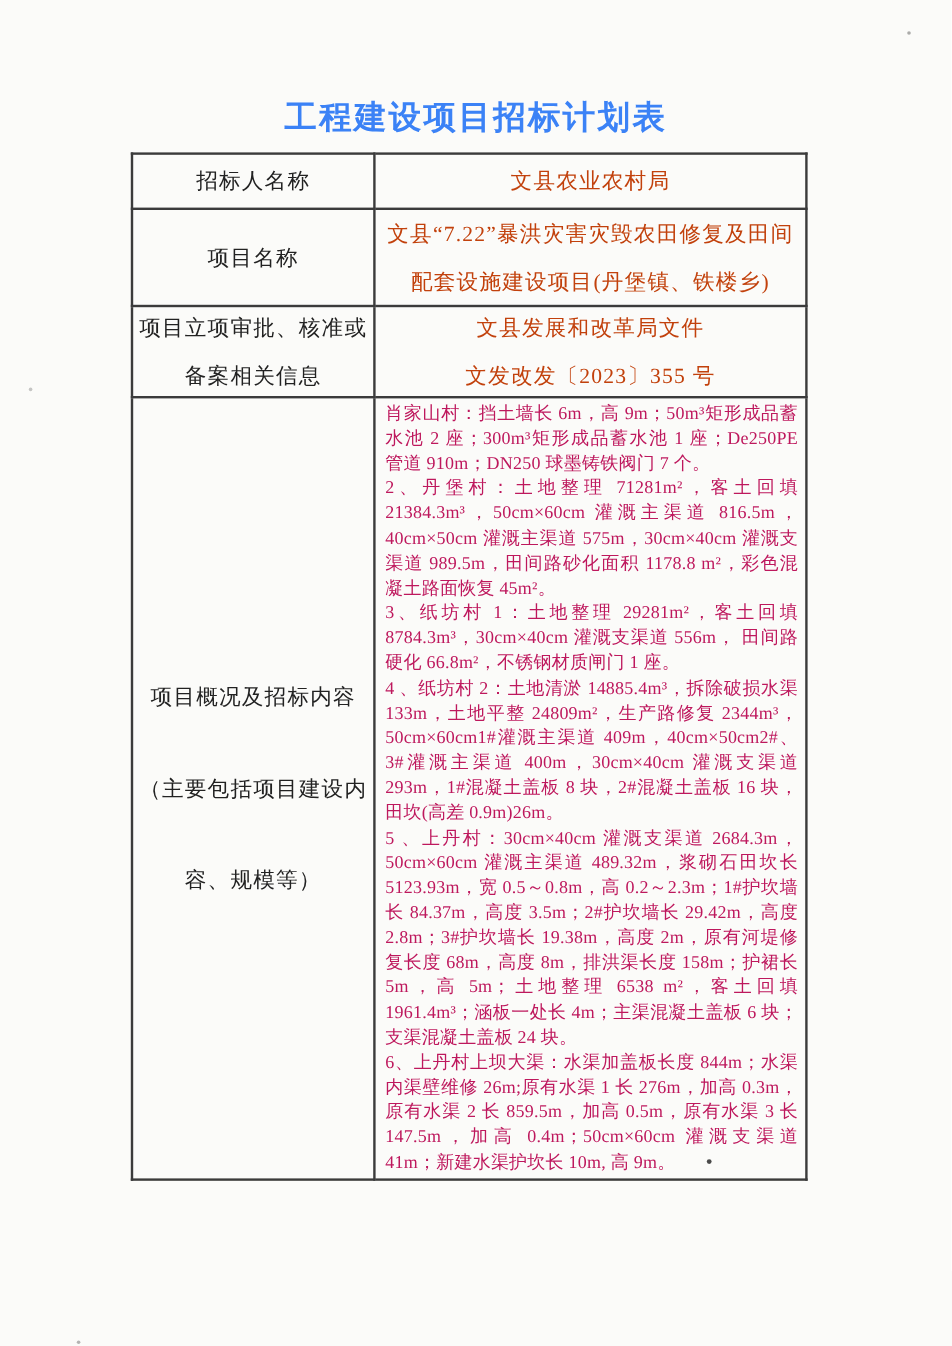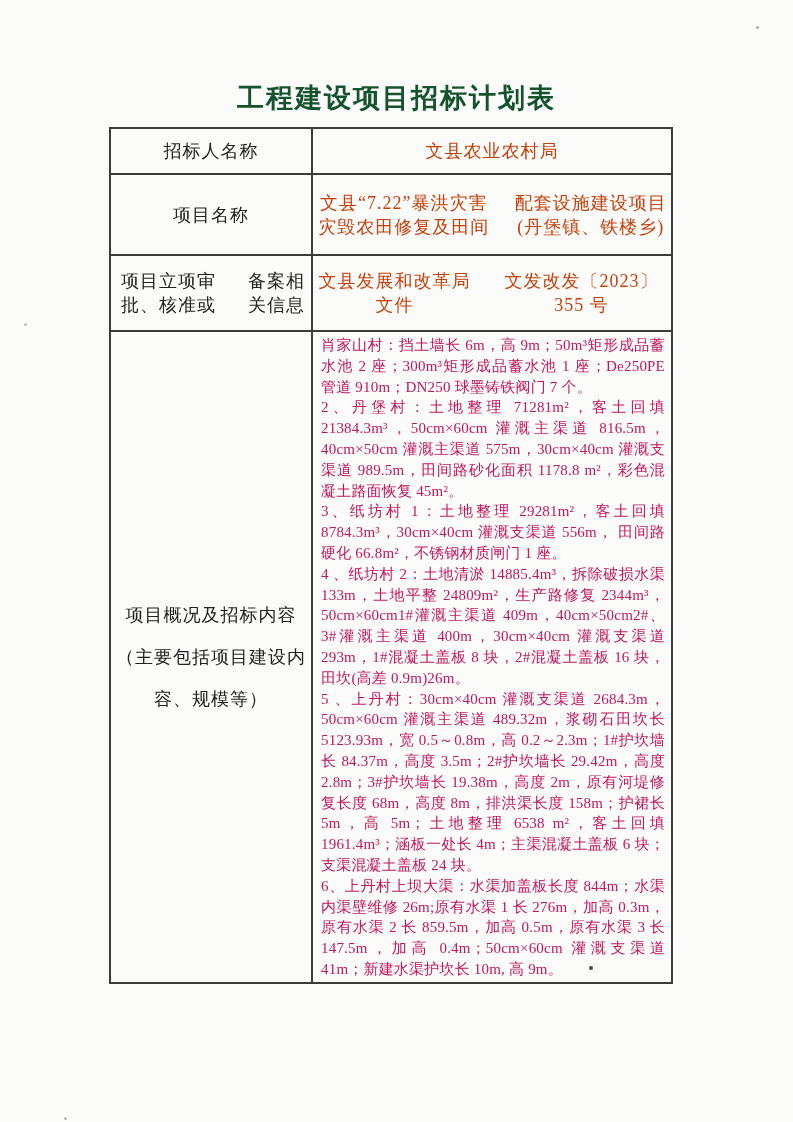--- a/index.html
+++ b/index.html
@@ -11,21 +11,21 @@
     color:#1f1f1f;
     overflow:hidden;
   }
   .doc-title{
     position:absolute;
     top:80px;left:0;width:100%;
     text-align:center;
     font-size:27px;
     font-weight:bold;
     letter-spacing:2px;
-    color:#14532d;
+    color:#3b82f6;
   }
   table.plan{
     position:absolute;
     left:109px;top:127px;
     width:564px;
     border-collapse:collapse;
     table-layout:fixed;
   }
   table.plan td{
     border:2px solid #3b3b3b;
@@ -45,29 +45,29 @@
     letter-spacing:1px;
     color:#c2410c;
   }
   tr.r1{height:46px;}
   tr.r2{height:81px;}
   tr.r3{height:49px;}
   tr.r4{height:76px;}
   tr.r5{height:566px;}
   tr.r6{height:49px;}
   .two-line{
-    display:flex;flex-direction:row;
+    display:flex;flex-direction:column;
     justify-content:center;
     gap:16px;
     line-height:24px;
   }
   .three-line{
     display:flex;flex-direction:column;
     justify-content:center;
-    gap:18px;
+    gap:52px;
     line-height:24px;
   }
   td.overview-cell{
     vertical-align:top;
   }
   .overview-text{
     padding:3px 6px 2px 8px;
     font-size:15px;
     line-height:20.8px;
     text-align:justify;

